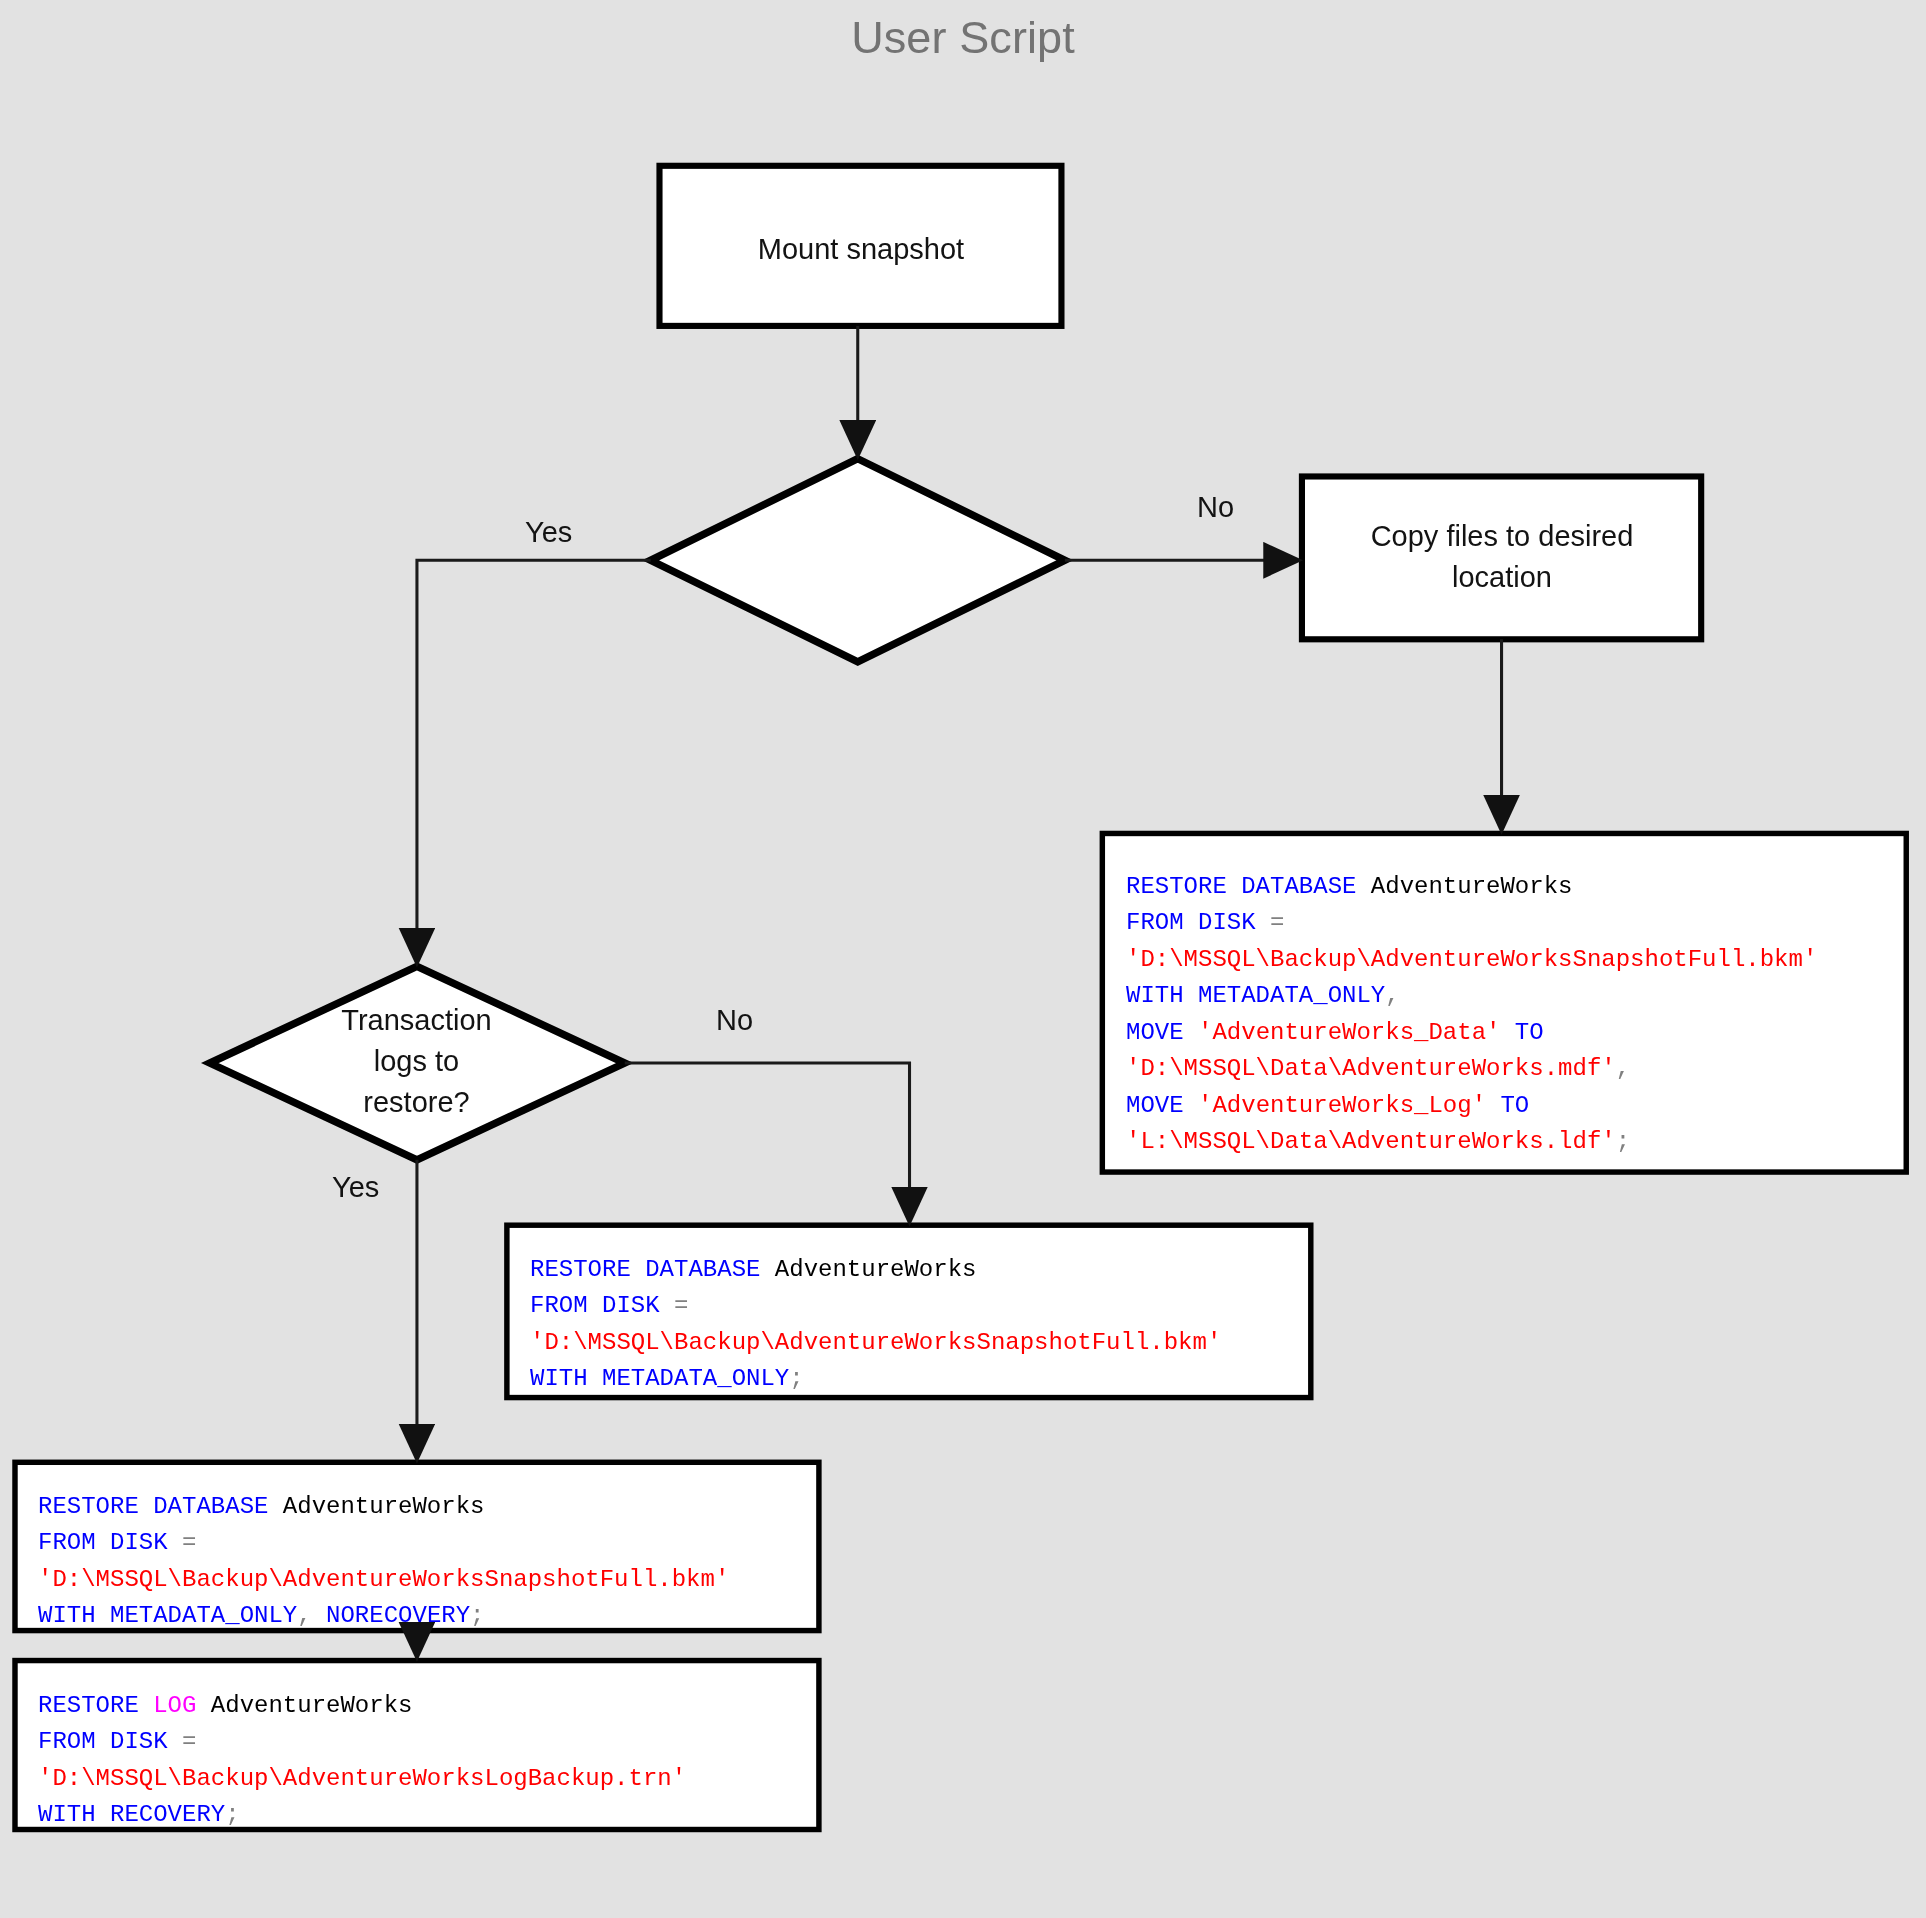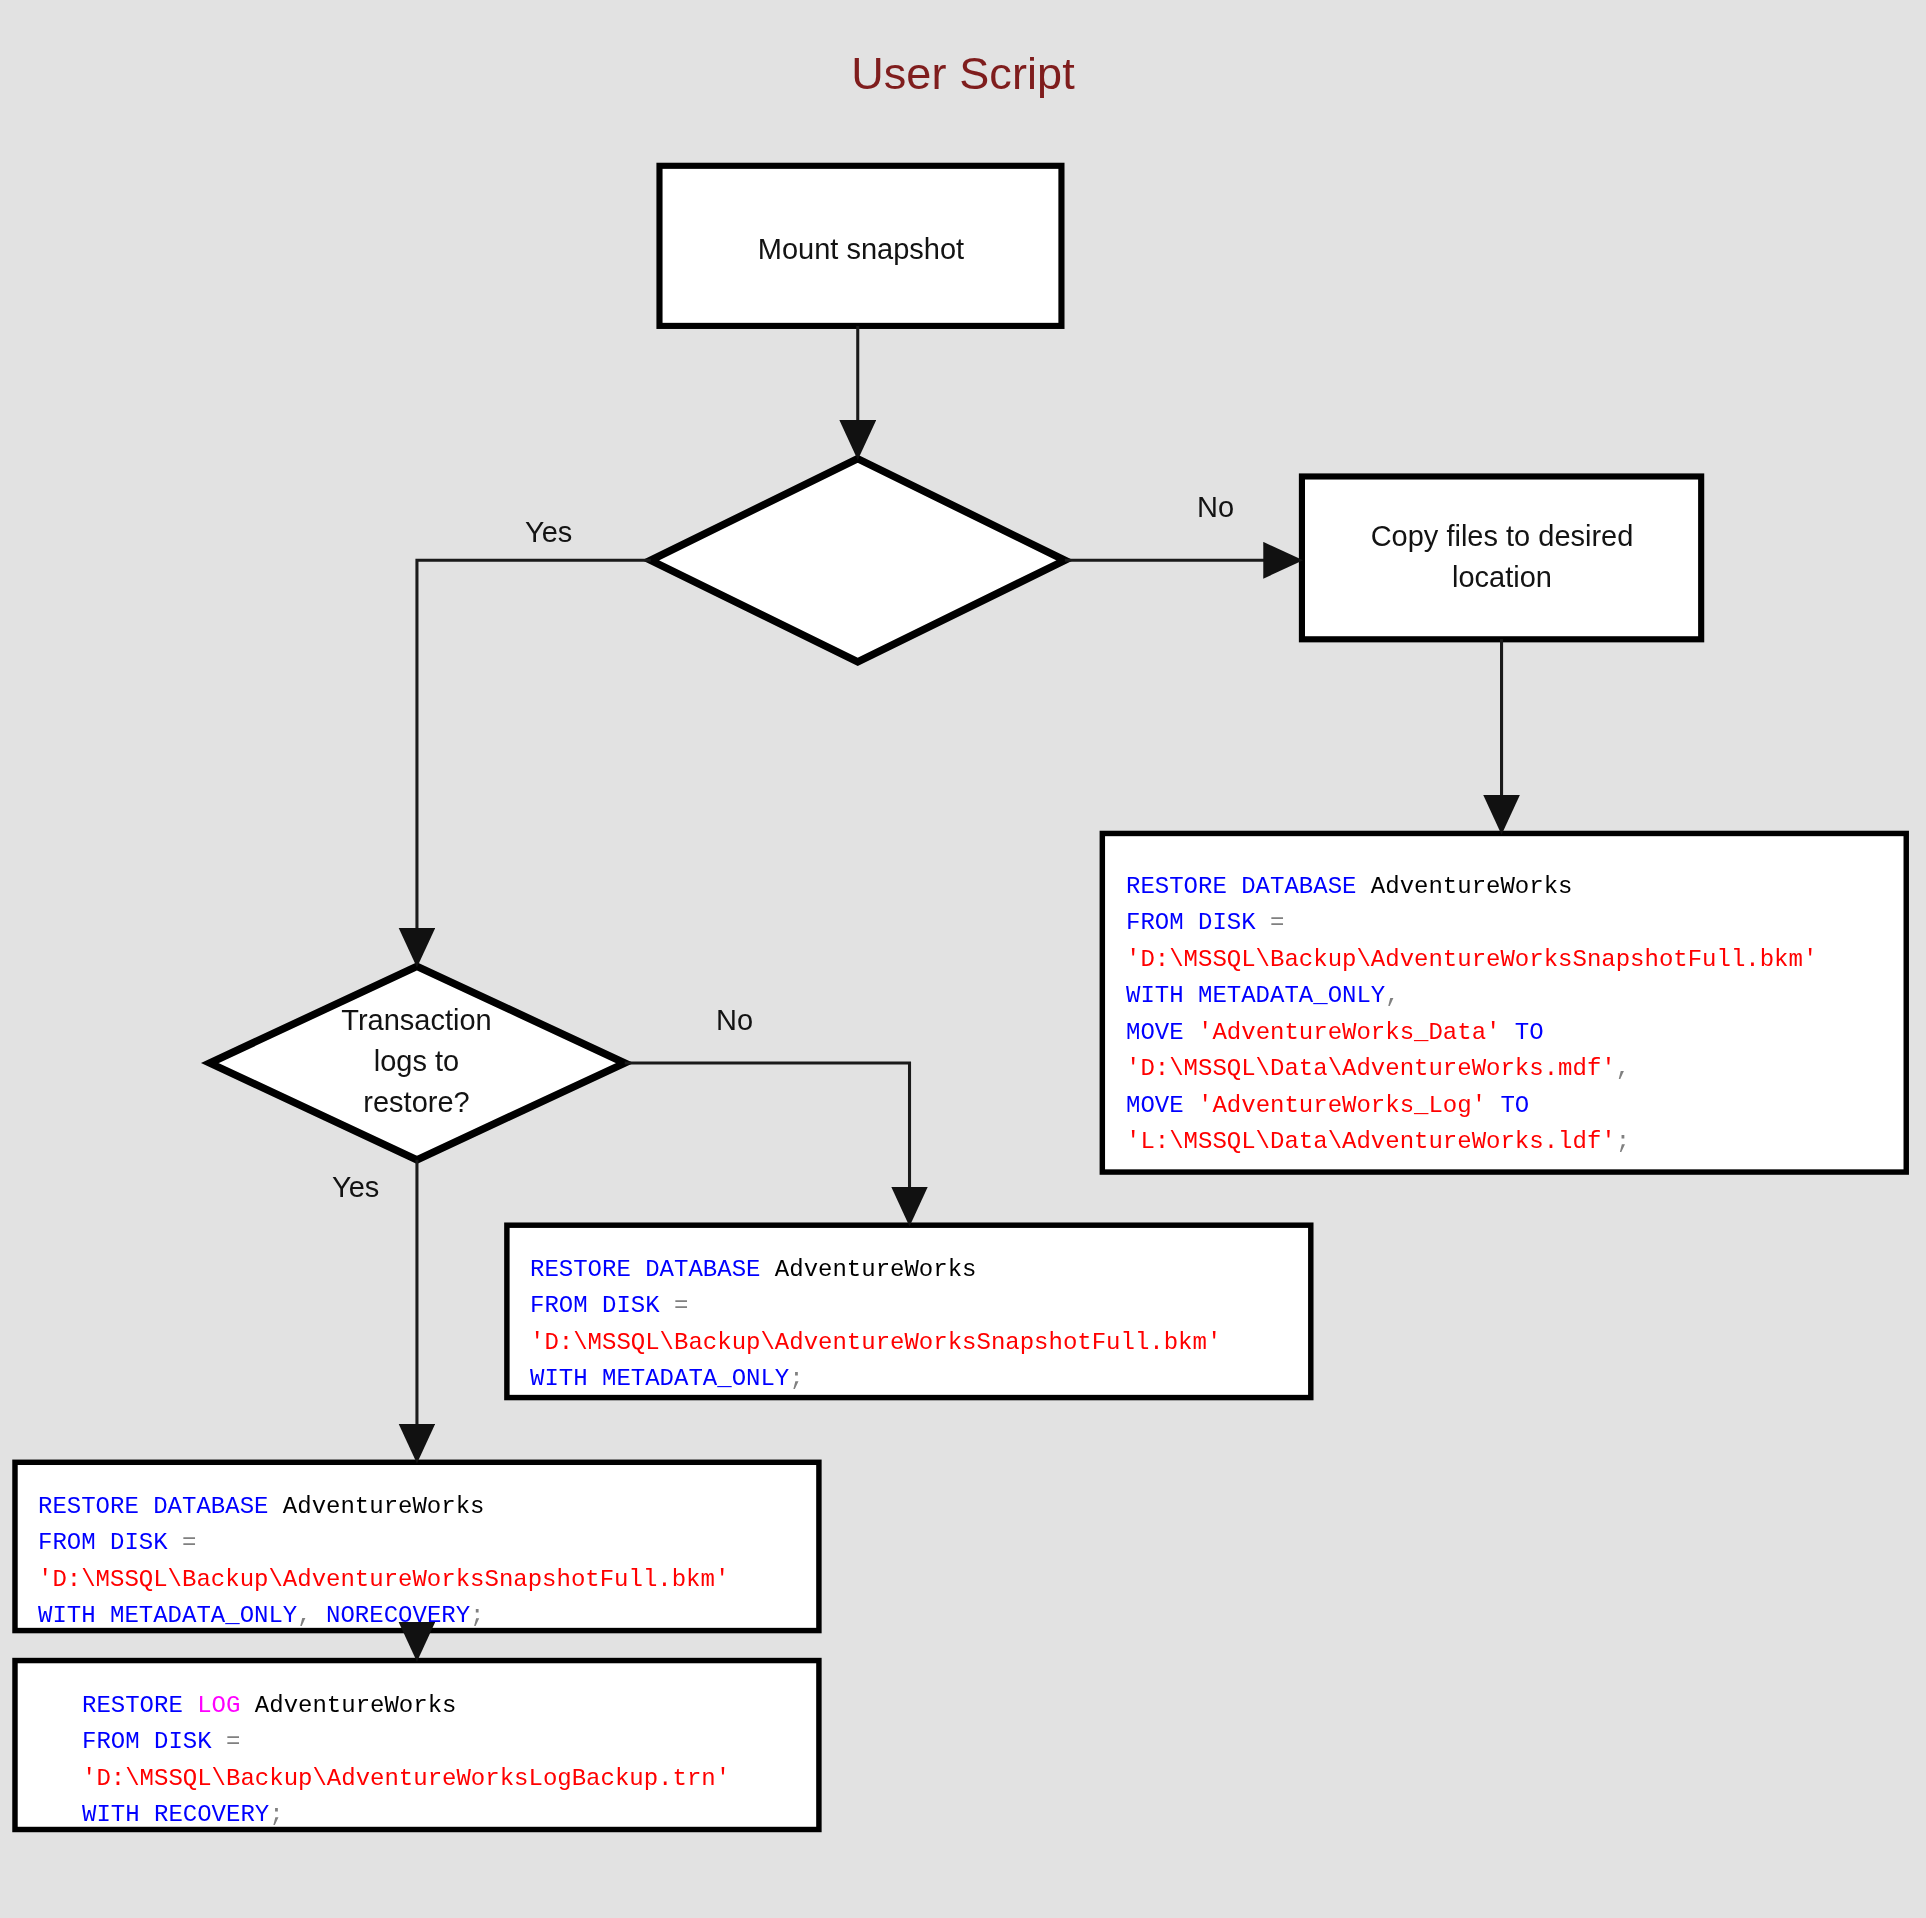--- a/index.html
+++ b/index.html
@@ -35,23 +35,22 @@
   .conn { stroke: #1a1a1a; stroke-width: 4.5; fill: none; }
   .arrowhead { fill: #111111; }
 
   .title {
     position: absolute;
     left: 0;
     top: 12.3px;
     width: 1926px;
     text-align: center;
     font-size: 45px;
-    color: #7f1d1d;
+    color: #737373;
     letter-spacing: 0.1px;
-    margin-top: 36px;
   }
   .node-label {
     position: absolute;
     text-align: center;
     color: #131313;
     font-size: 29px;
     line-height: 1.42;
     white-space: pre-line;
     pointer-events: none;
   }
@@ -150,19 +149,19 @@
   <div class="code" style="left:530px; top:1252px;"><span class="kw">RESTORE DATABASE </span><span class="id">AdventureWorks</span>
 <span class="kw">FROM DISK </span><span class="punc">=</span>
 <span class="str">'D:\MSSQL\Backup\AdventureWorksSnapshotFull.bkm'</span>
 <span class="kw">WITH METADATA_ONLY</span><span class="punc">;</span></div>
 
   <div class="code" style="left:38px; top:1489px;"><span class="kw">RESTORE DATABASE </span><span class="id">AdventureWorks</span>
 <span class="kw">FROM DISK </span><span class="punc">=</span>
 <span class="str">'D:\MSSQL\Backup\AdventureWorksSnapshotFull.bkm'</span>
 <span class="kw">WITH METADATA_ONLY</span><span class="punc">, </span><span class="kw">NORECOVERY</span><span class="punc">;</span></div>
 
-  <div class="code" style="left:38px; top:1688px;margin-left:44px;"><span class="kw">RESTORE </span><span class="kw2">LOG</span><span class="kw"> </span><span class="id">AdventureWorks</span>
+  <div class="code" style="left:38px; top:1688px;"><span class="kw">RESTORE </span><span class="kw2">LOG</span><span class="kw"> </span><span class="id">AdventureWorks</span>
 <span class="kw">FROM DISK </span><span class="punc">=</span>
 <span class="str">'D:\MSSQL\Backup\AdventureWorksLogBackup.trn'</span>
 <span class="kw">WITH RECOVERY</span><span class="punc">;</span></div>
 
 </div>
 
 
 </body></html>

